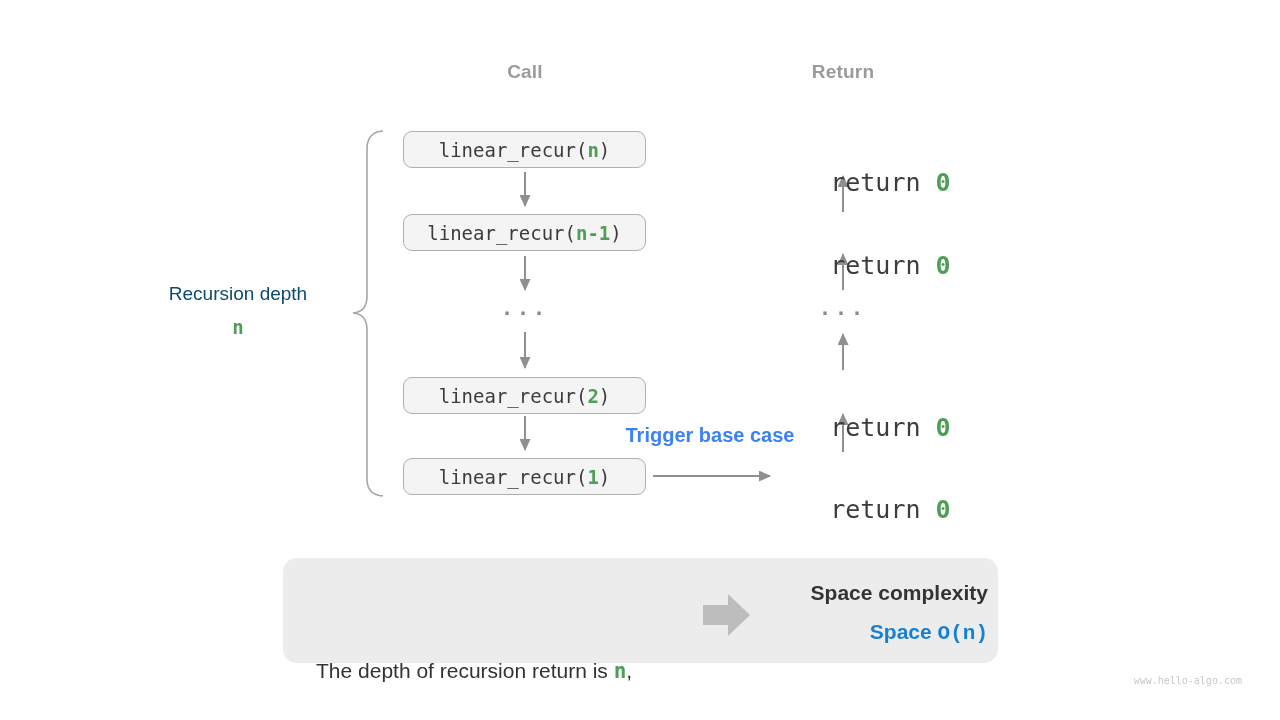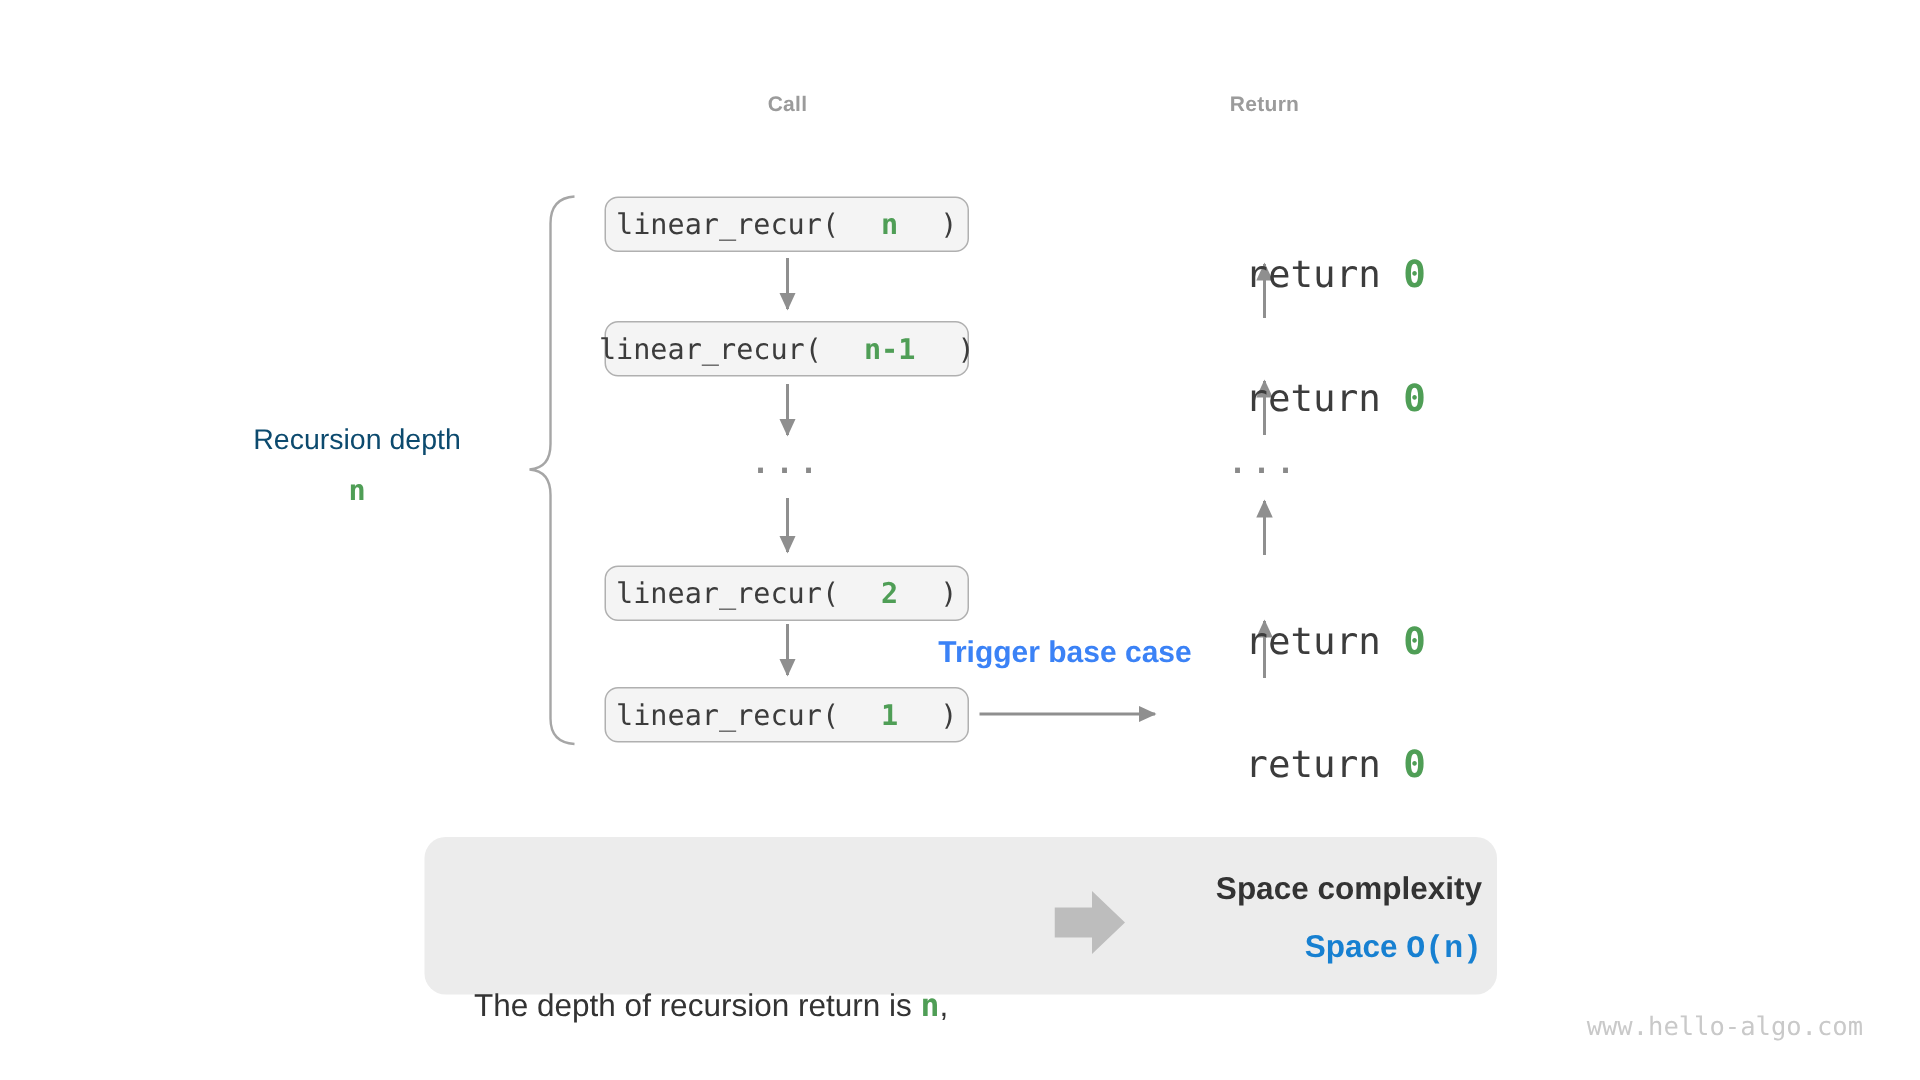--- a/index.html
+++ b/index.html
@@ -2,31 +2,30 @@
 <html><head>
 <meta charset="utf-8">
 <style>
   html,body{margin:0;padding:0;background:#ffffff;}
   .canvas{
     position:relative;width:1280px;height:720px;background:#ffffff;overflow:hidden;
     font-family:"Liberation Sans",sans-serif;
   }
   .abs{position:absolute;}
   .col-header{
-    width:160px;text-align:center;font-size:14px;font-weight:bold;color:#9b9b9b;
+    width:160px;text-align:center;font-size:19px;font-weight:bold;color:#9b9b9b;
     letter-spacing:.2px;
   }
   .arrow-layer{position:absolute;left:0;top:0;z-index:1;pointer-events:none;}
   .code-box{
     left:403px;width:241px;height:35px;z-index:2;
     background:#f4f4f4;border:1.5px solid #b0b0b0;border-radius:9px;
     display:flex;align-items:center;justify-content:center;
     font-family:"DejaVu Sans Mono",monospace;font-size:19px;color:#3c3c3c;
     white-space:pre;
-    gap:28px;
   }
   .code-box .arg{color:#4f9e56;font-weight:bold;}
   .ret-row{
     left:770px;width:146px;text-align:center;z-index:2;
     font-family:"DejaVu Sans Mono",monospace;font-size:25px;color:#3c3c3c;
     white-space:pre;
   }
   .ret-row .val{color:#4f9e56;font-weight:bold;}
   .dots{
     width:120px;text-align:center;z-index:2;
@@ -54,21 +53,21 @@
   .summary .mono{font-family:Liberation Mono, monospace;}
   .summary .green{color:#4f9e56;font-weight:bold;font-family:"DejaVu Sans Mono",monospace;}
   .summary .right-text{
     position:absolute;left:455px;top:15px;width:250px;text-align:right;
     font-size:21px;line-height:39px;color:#333333;
   }
   .summary .right-text .title{font-weight:bold;}
   .summary .right-text .blue{color:#1780d1;font-weight:bold;}
   .watermark{
     right:38px;top:675px;font-family:"DejaVu Sans Mono",monospace;
-    font-size:17px;color:#c9c9c9;z-index:2;
+    font-size:10px;color:#c9c9c9;z-index:2;
   }
 </style>
 </head>
 <body>
 
 <div class="canvas">
 
   <svg class="arrow-layer" width="1280" height="720" viewBox="0 0 1280 720">
     <defs>
       <marker id="ah" markerUnits="userSpaceOnUse" markerWidth="13" markerHeight="11" refX="11" refY="5.5" orient="auto">

